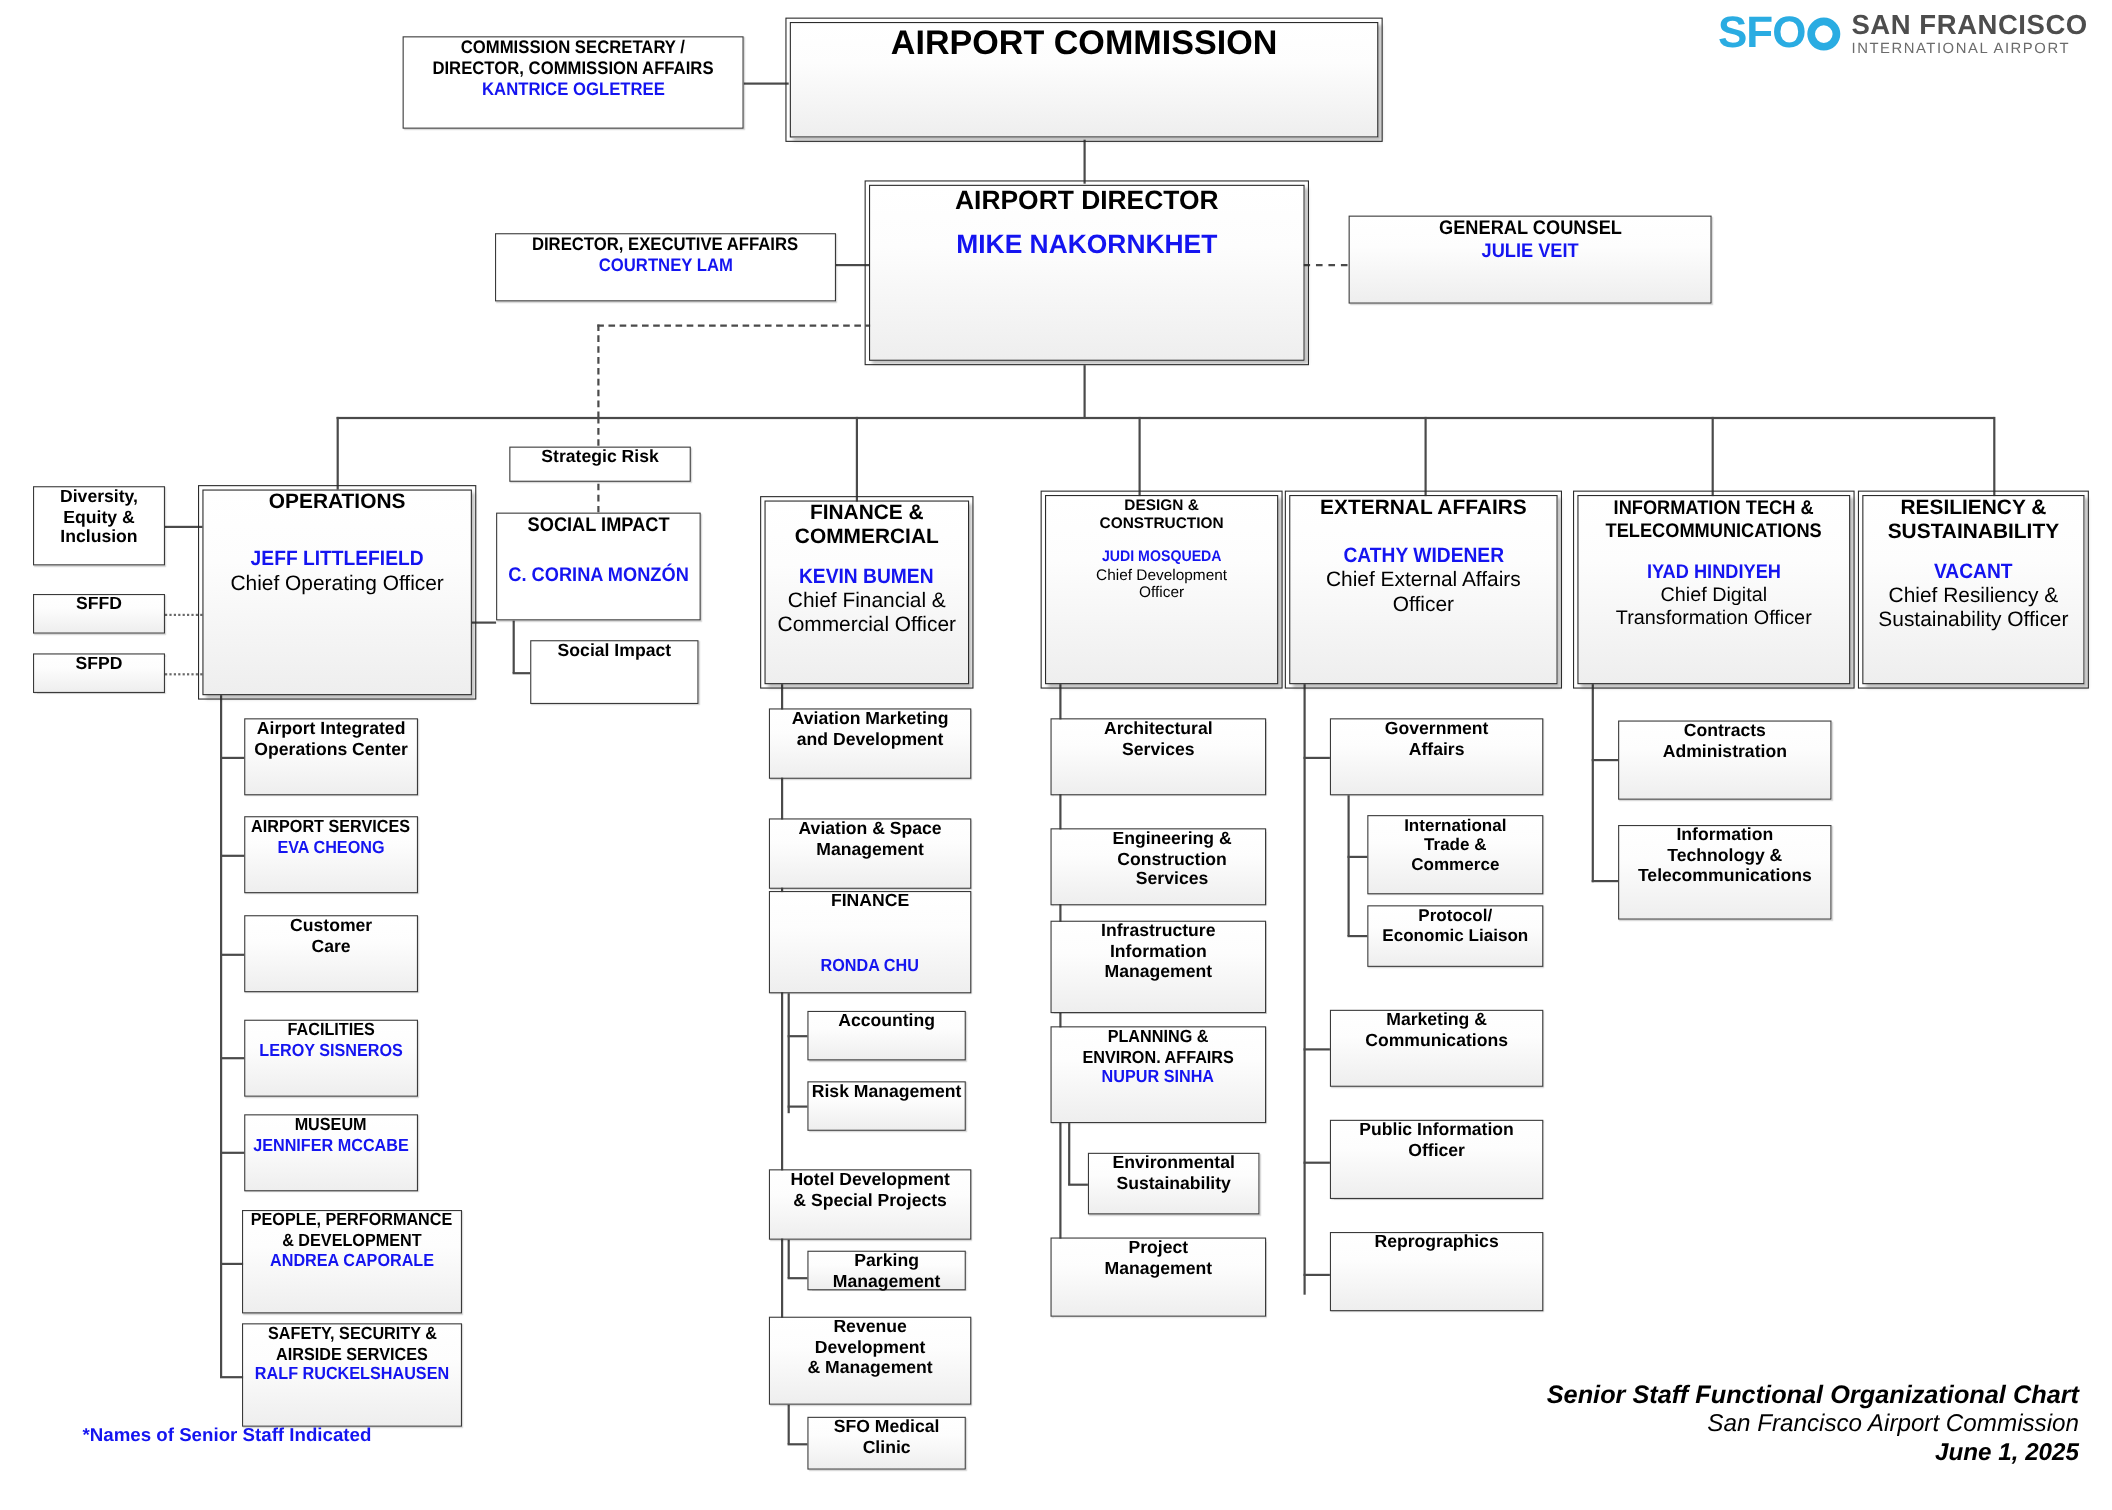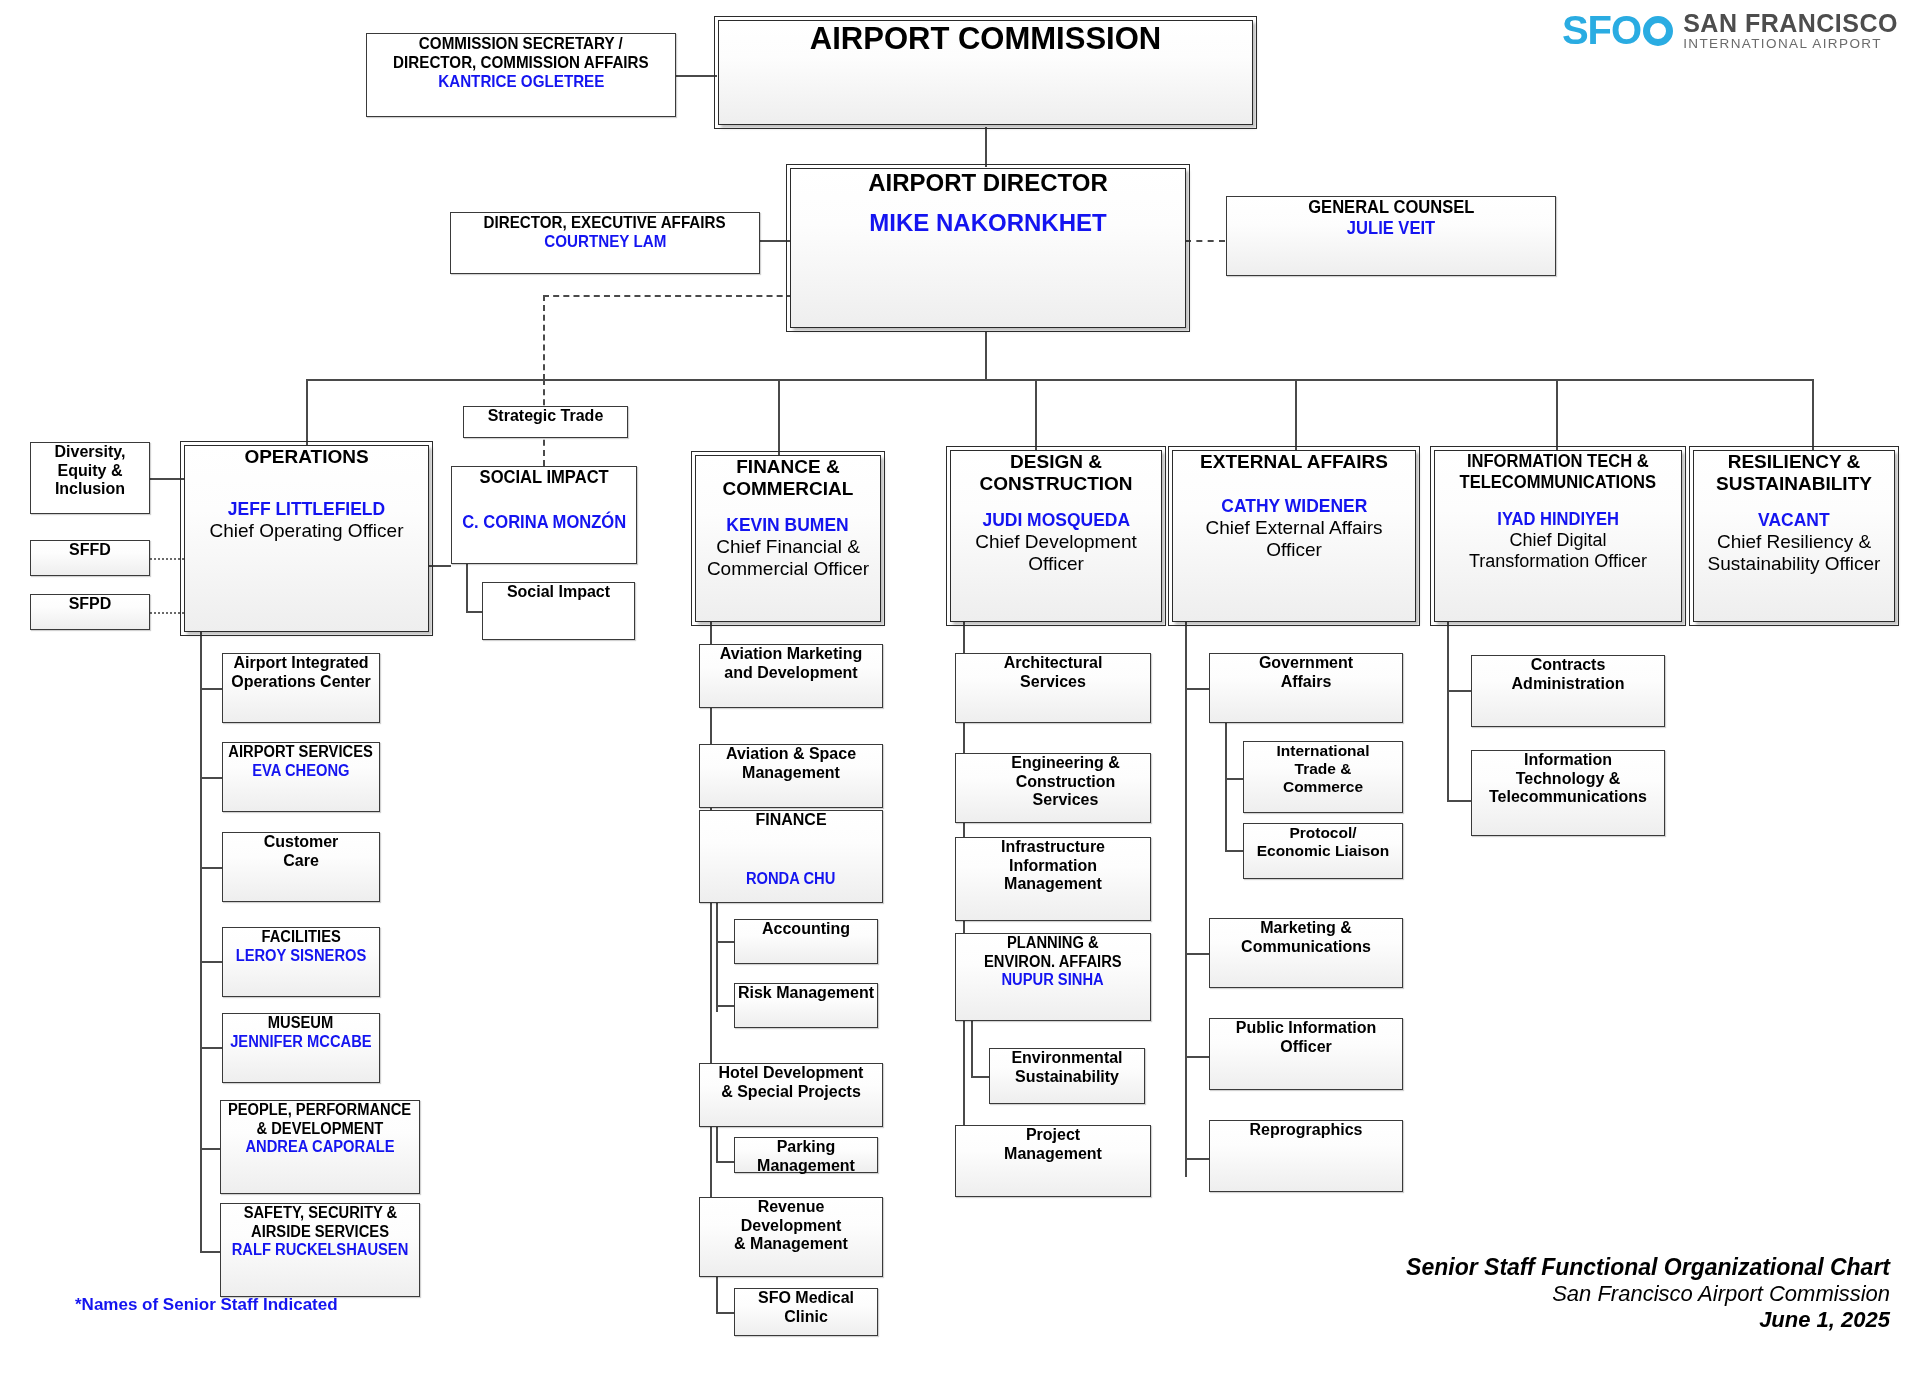--- a/index.html
+++ b/index.html
@@ -137,21 +137,21 @@
     <span style="height:12px"></span>
     <span class="nm">MIKE NAKORNKHET</span>
   </div>
 
   <div class="box plain" style="left:1226px;top:196px;width:330px;height:80px;font-size:18px;">
     <span class="ttl cond">GENERAL COUNSEL</span>
     <span class="nm cond">JULIE VEIT</span>
   </div>
 
   <div class="box plain white" style="left:463px;top:406px;width:165px;height:32px;font-size:16px;">
-    <span class="ttl">Strategic Trade</span>
+    <span class="ttl">Strategic Risk</span>
   </div>
 
   <div class="box plain white" style="left:30px;top:442px;width:120px;height:72px;font-size:16px;">
     <span class="ttl">Diversity,</span>
     <span class="ttl">Equity &amp;</span>
     <span class="ttl">Inclusion</span>
   </div>
   <div class="box plain" style="left:30px;top:540px;width:120px;height:36px;font-size:16px;">
     <span class="ttl">SFFD</span>
   </div>
@@ -285,21 +285,21 @@
     <span class="ttl">Development</span>
     <span class="ttl">&amp; Management</span>
   </div>
   <div class="ln lnv" style="left:716px;top:1277px;height:36px;"></div>
   <div class="ln lnh" style="left:716px;top:1312px;width:18px;"></div>
   <div class="box plain" style="left:734px;top:1288px;width:144px;height:48px;font-size:16px;">
     <span class="ttl">SFO Medical</span>
     <span class="ttl">Clinic</span>
   </div>
 
-  <div class="box double" style="left:950px;top:450px;width:212px;height:172px;font-size:19px;">
+  <div class="box double" style="left:950px;top:450px;width:212px;height:172px;font-size:14px;">
     <span class="ttl">DESIGN &amp;</span>
     <span class="ttl">CONSTRUCTION</span>
     <span style="height:14px"></span>
     <span class="nm cond">JUDI MOSQUEDA</span>
     <span class="sub">Chief Development</span>
     <span class="sub">Officer</span>
   </div>
   <div class="ln lnv" style="left:963px;top:622px;height:540px;"></div>
 
   <div class="ln lnh" style="left:963px;top:688px;width:24px;"></div>

